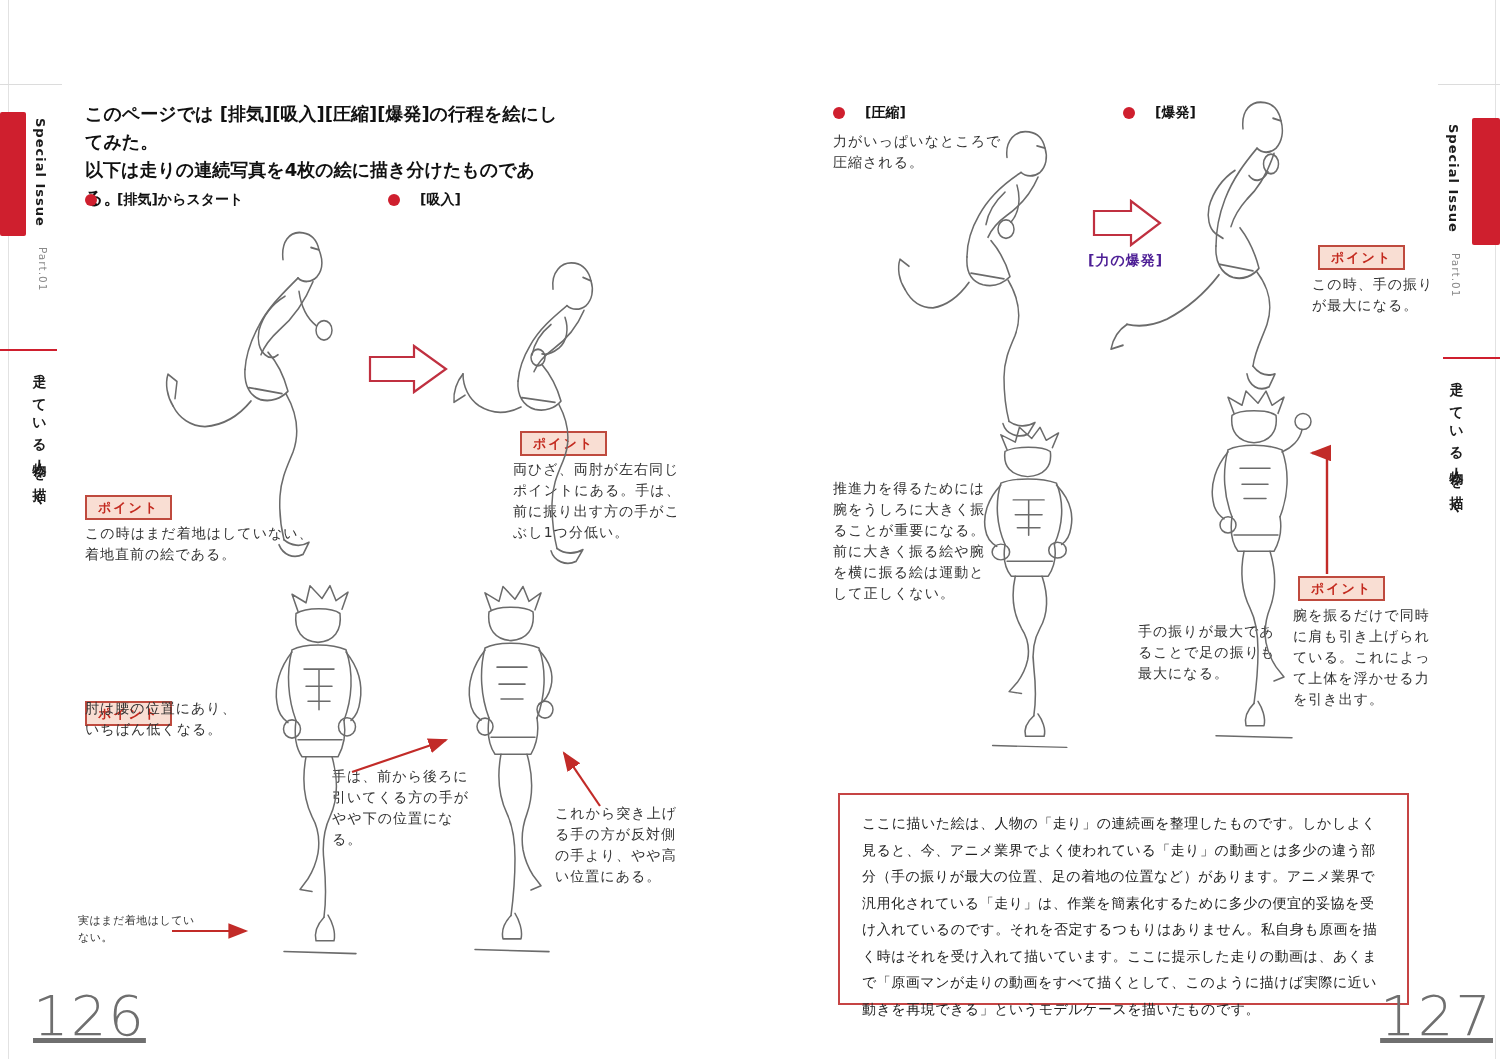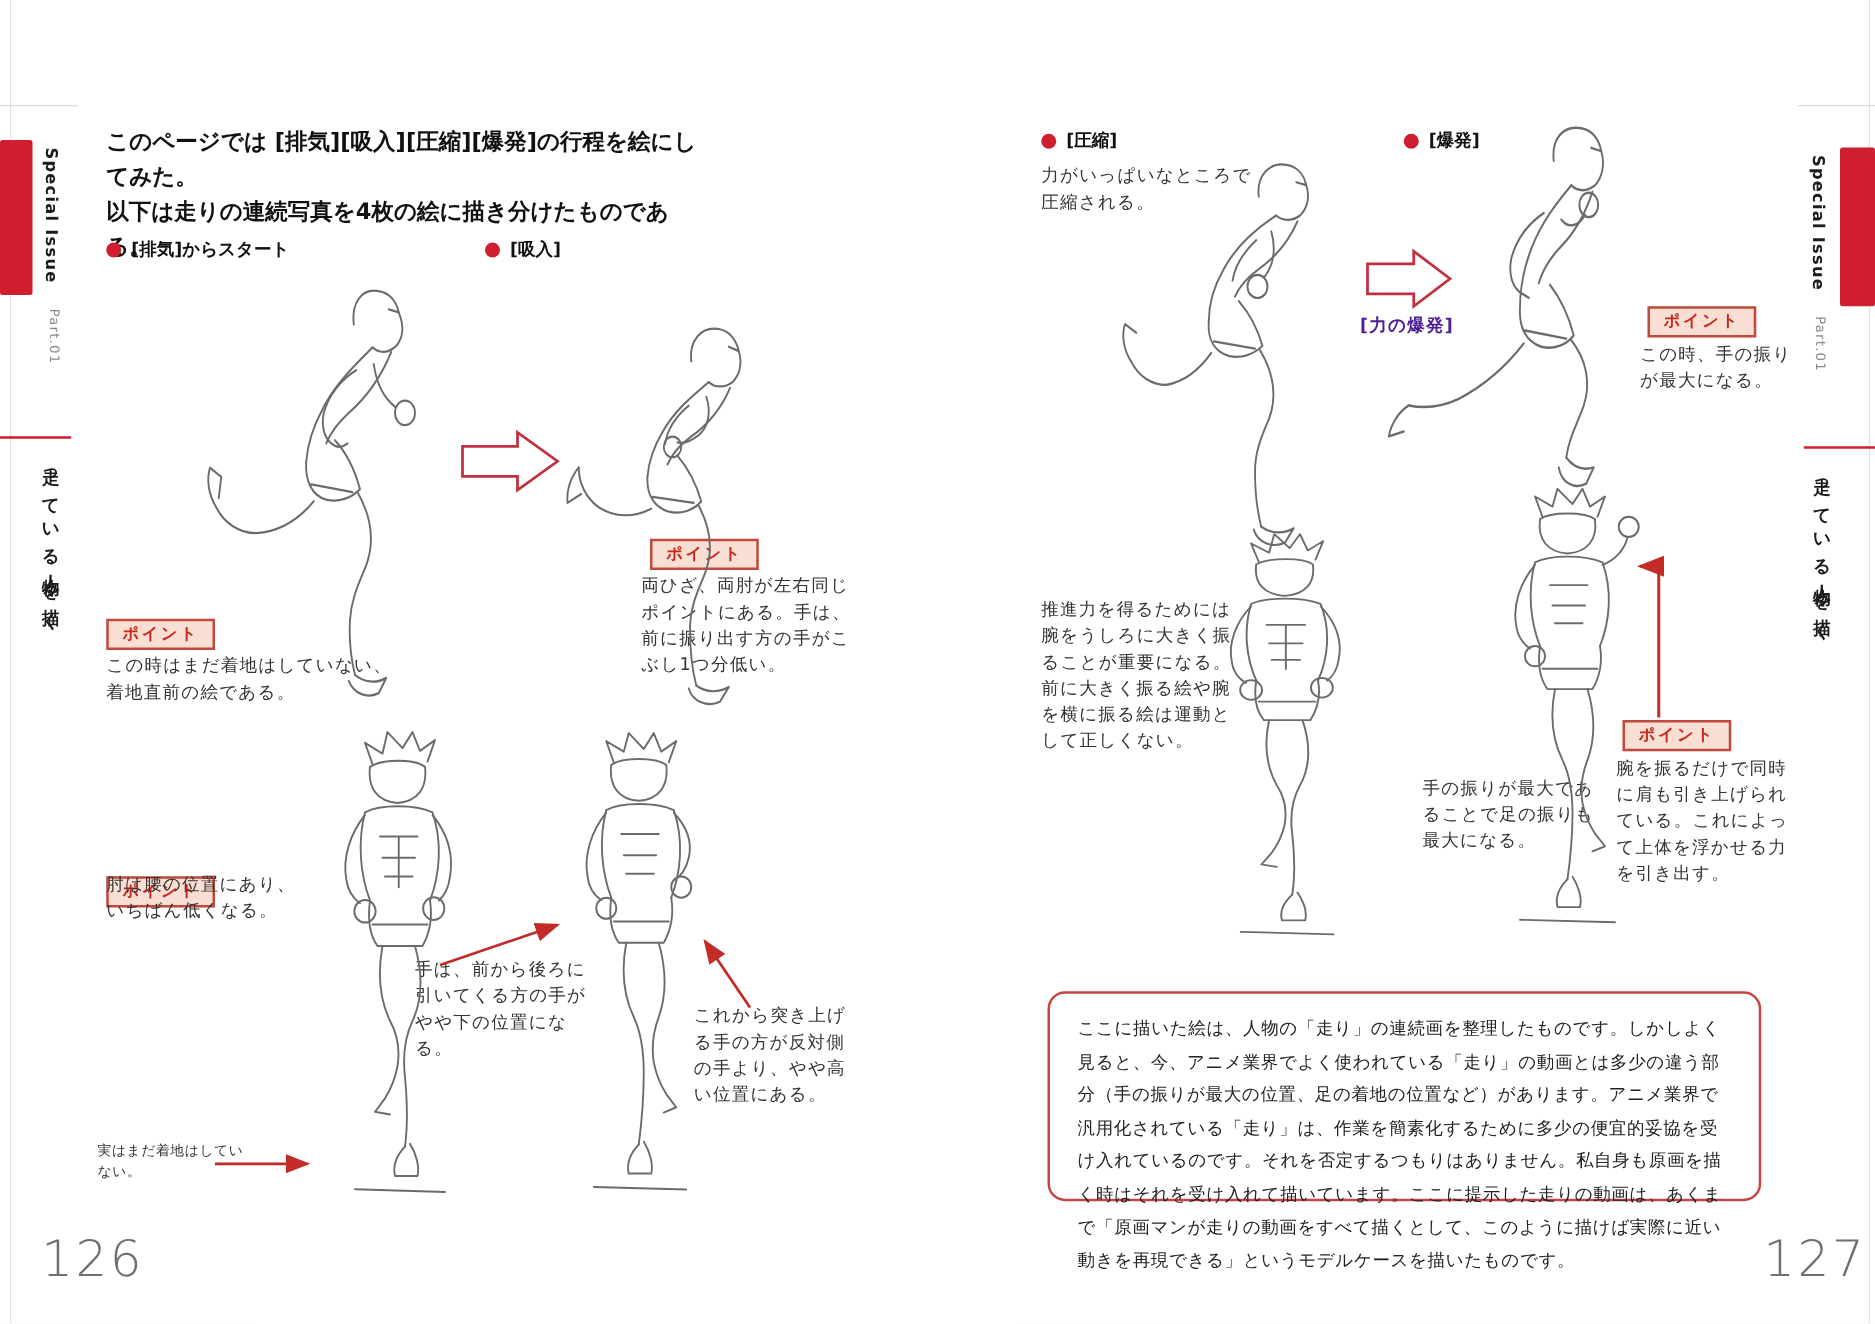--- a/index.html
+++ b/index.html
@@ -11,35 +11,35 @@
   .abs{position:absolute;}
   .hairline-v{position:absolute;top:0;width:1px;height:1059px;background:#e2e2e2;}
   .hairline-h{position:absolute;height:1px;background:#dcdcdc;}
   .red-block{position:absolute;background:var(--accent_red,#cf1f2e);border-radius:2px;}
   .vtext{writing-mode:vertical-rl;text-orientation:mixed;white-space:nowrap;}
   .series{font-size:13px;letter-spacing:1px;color:#1c1c1c;font-weight:600;}
   .part{font-size:10.5px;color:#8a8a8a;letter-spacing:1px;}
   .chapter{font-size:14px;letter-spacing:4px;color:#1c1c1c;font-weight:600;}
   .redline{position:absolute;height:2px;background:var(--accent_red,#cf1f2e);}
   .intro{font-size:18px;font-weight:600;line-height:28px;color:#111;}
-  .fig-label{display:flex;align-items:center;gap:8px;font-size:14px;font-weight:700;color:#111;}
+  .fig-label{display:flex;align-items:center;gap:20px;font-size:14px;font-weight:700;color:#111;}
   .bullet{width:12px;height:12px;border-radius:50%;background:var(--accent_red,#e0101d);flex:0 0 auto;}
   .point-box{
     display:inline-block;border:2px solid var(--point_border,#bf4a3e);
     background:var(--point_bg,#f9ded3);color:var(--point_text,#c32a1f);
     font-size:13px;font-weight:700;letter-spacing:2px;padding:2px 11px;line-height:17px;
   }
   .note{font-size:14px;line-height:21px;letter-spacing:1px;color:#333;}
   .note-sm{font-size:11px;line-height:17px;letter-spacing:0.5px;color:#333;}
   .caption-bold{font-size:14px;font-weight:700;color:#4c1d95;letter-spacing:1px;}
   .bottom-box{
     box-sizing:border-box;border:2px solid #c64444;background:#fff;
     padding:15px 20px 12px 22px;font-size:14px;line-height:26.5px;letter-spacing:0.5px;color:#222;
   }
-  .pagenum{font-size:40px;line-height:1;color:var(--page_num,#6f6f6f);font-weight:200;letter-spacing:2px;}
+  .pagenum{font-size:56px;line-height:1;color:var(--page_num,#6f6f6f);font-weight:200;letter-spacing:2px;text-decoration:underline;}
   .sketch path,.sketch circle{stroke:var(--sketch,#6b6b6b);stroke-width:1.5;fill:none;stroke-linecap:round;stroke-linejoin:round;}
   .overlay{position:absolute;left:0;top:0;pointer-events:none;}
 </style>
 </head>
 <body>
 
 <div id="canvas">
 
   <div class="hairline-v" style="left:8px;"></div>
   <div class="hairline-v" style="left:1495px;"></div>
@@ -112,21 +112,21 @@
   <div class="abs note" style="left:1312px;top:274px;width:134px;">この時、手の振りが最大になる。</div>
 
   <div class="abs note" style="left:833px;top:478px;width:164px;">推進力を得るためには腕をうしろに大きく振ることが重要になる。前に大きく振る絵や腕を横に振る絵は運動として正しくない。</div>
   <div class="abs note" style="left:1093px;top:621px;width:140px;margin-left:45px;">手の振りが最大であることで足の振りも最大になる。</div>
 
   <div class="abs" style="left:1298px;top:576px;">
     <span class="point-box">ポイント</span>
   </div>
   <div class="abs note" style="left:1293px;top:605px;width:148px;">腕を振るだけで同時に肩も引き上げられている。これによって上体を浮かせる力を引き出す。</div>
 
-  <div class="abs bottom-box" style="left:838px;top:793px;width:571px;height:168px;border-radius:14px;">ここに描いた絵は、人物の「走り」の連続画を整理したものです。しかしよく見ると、今、アニメ業界でよく使われている「走り」の動画とは多少の違う部分（手の振りが最大の位置、足の着地の位置など）があります。アニメ業界で汎用化されている「走り」は、作業を簡素化するために多少の便宜的妥協を受け入れているのです。それを否定するつもりはありません。私自身も原画を描く時はそれを受け入れて描いています。ここに提示した走りの動画は、あくまで「原画マンが走りの動画をすべて描くとして、このように描けば実際に近い動きを再現できる」というモデルケースを描いたものです。</div>
+  <div class="abs bottom-box" style="left:838px;top:793px;width:571px;height:212px;">ここに描いた絵は、人物の「走り」の連続画を整理したものです。しかしよく見ると、今、アニメ業界でよく使われている「走り」の動画とは多少の違う部分（手の振りが最大の位置、足の着地の位置など）があります。アニメ業界で汎用化されている「走り」は、作業を簡素化するために多少の便宜的妥協を受け入れているのです。それを否定するつもりはありません。私自身も原画を描く時はそれを受け入れて描いています。ここに提示した走りの動画は、あくまで「原画マンが走りの動画をすべて描くとして、このように描けば実際に近い動きを再現できる」というモデルケースを描いたものです。</div>
 
   <div class="abs pagenum" style="left:1243px;top:988px;width:250px;text-align:right;">127</div>
 
   <svg class="abs sketch" style="left:135px;top:228px;" width="230" height="335" viewBox="0 0 230 275" preserveAspectRatio="none">
     <path d="M148,26 C146,12 154,2 168,4 C176,5 182,10 184,18 L176,16"></path>
     <path d="M184,18 C188,26 188,34 182,40 C176,45 168,45 163,41"></path>
     <path d="M163,41 C150,52 134,64 124,80 C116,92 111,104 110,116"></path>
     <path d="M178,44 C170,60 158,74 144,84 C136,90 130,96 126,104"></path>
     <path d="M150,56 C138,62 128,72 124,84 C122,92 124,100 130,104 C134,107 139,107 143,104"></path>
     <path d="M164,52 C166,64 172,74 181,80"></path>

